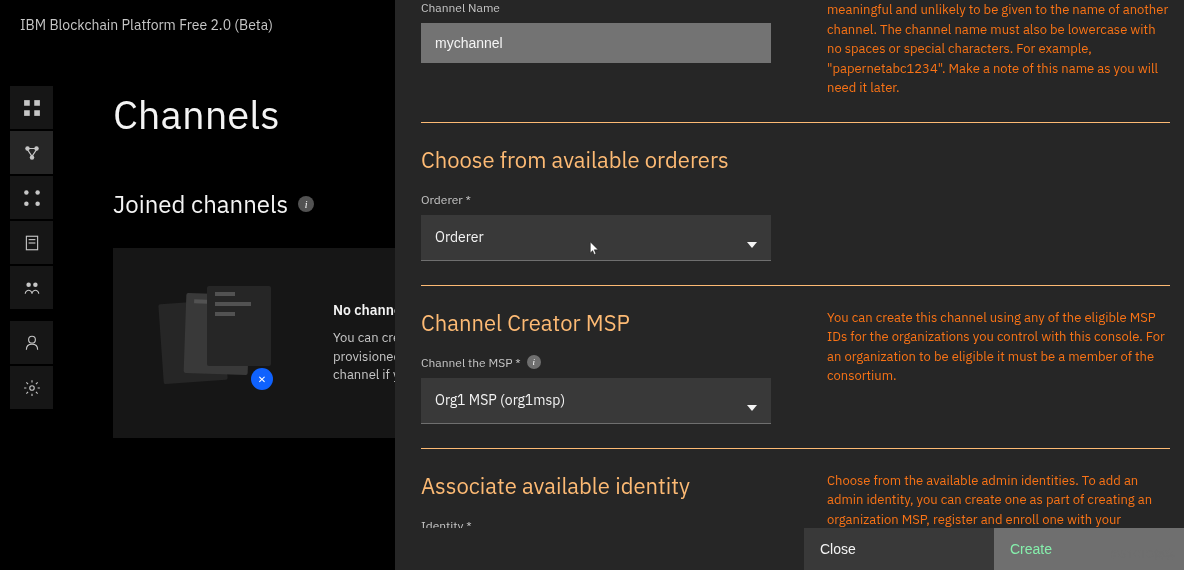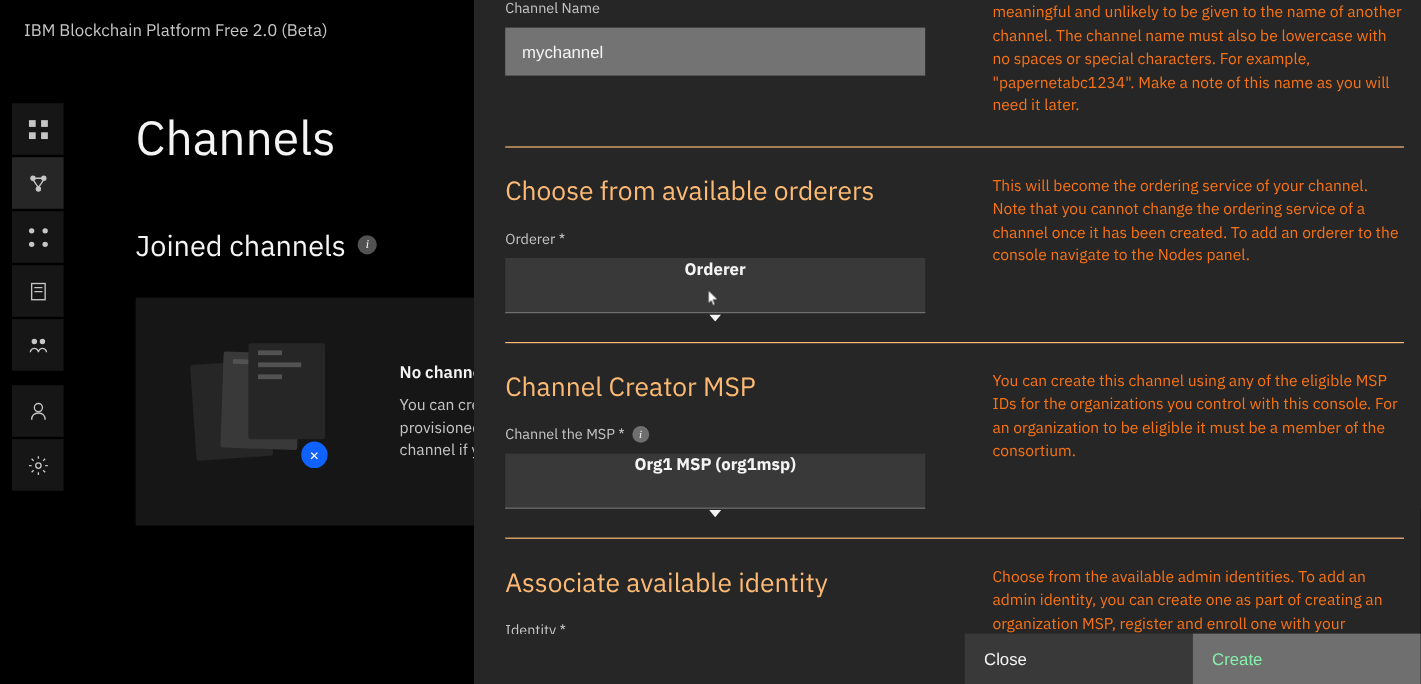--- a/index.html
+++ b/index.html
@@ -185,21 +185,21 @@
       background: #393939;
       border-bottom: 1px solid #6f6f6f;
       padding: 0 14px;
       display: flex;
       align-items: center;
       justify-content: space-between;
       cursor: pointer;
       font-size: 14px;
       color: #f4f4f4;
     }
-    .select.light-selected { font-weight: 700; flex-direction: column; }
+    .select.light-selected { font-weight: 400; }
     .chevron {
       width: 10px;
       height: 6px;
     }
     .chevron svg { fill: #f4f4f4; }
     .modal-footer {
       height: 42px;
       display: flex;
       margin-left: auto;
       width: 380px;
@@ -335,21 +335,20 @@
       <div class="form-col">
         <div class="group-title">Choose from available orderers</div>
         <div class="field-label">Orderer *</div>
         <div class="select light-selected">
           <span>Orderer</span>
           <span class="chevron"><svg viewBox="0 0 10 6">
                 <path d="M0 0l5 6 5-6z"></path>
               </svg></span>
         </div>
       </div>
-      <div class="help-col">This will become the ordering service of your channel. Note that you cannot change the ordering service of a channel once it has been created. To add an orderer to the console navigate to the Nodes panel.</div>
     </div>
 
     <div class="modal-row">
       <div class="form-col">
         <div class="group-title">Channel Creator MSP</div>
         <div class="field-label">
           <span>Channel the MSP *</span>
           <span class="info-icon sm">i</span>
         </div>
         <div class="select light-selected">

